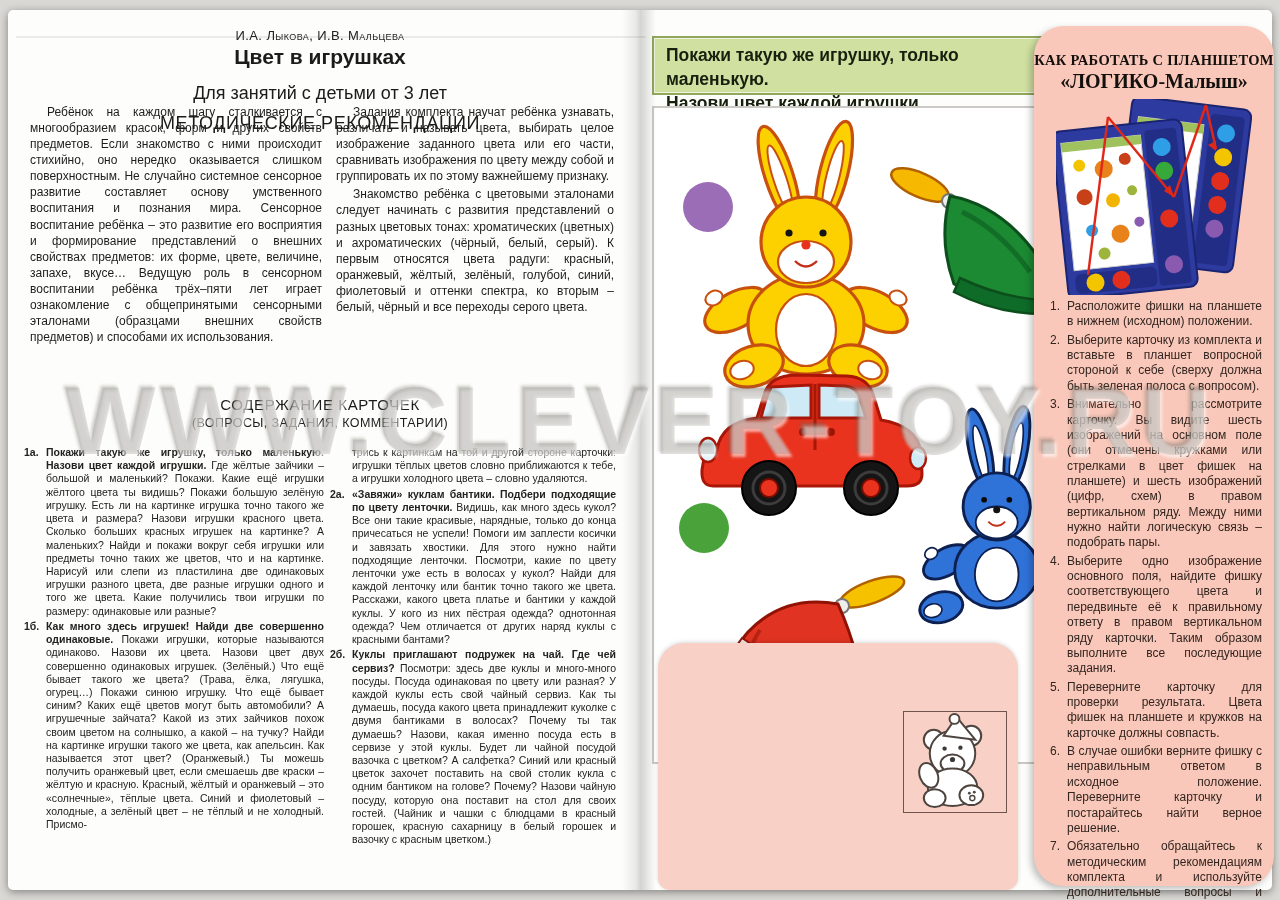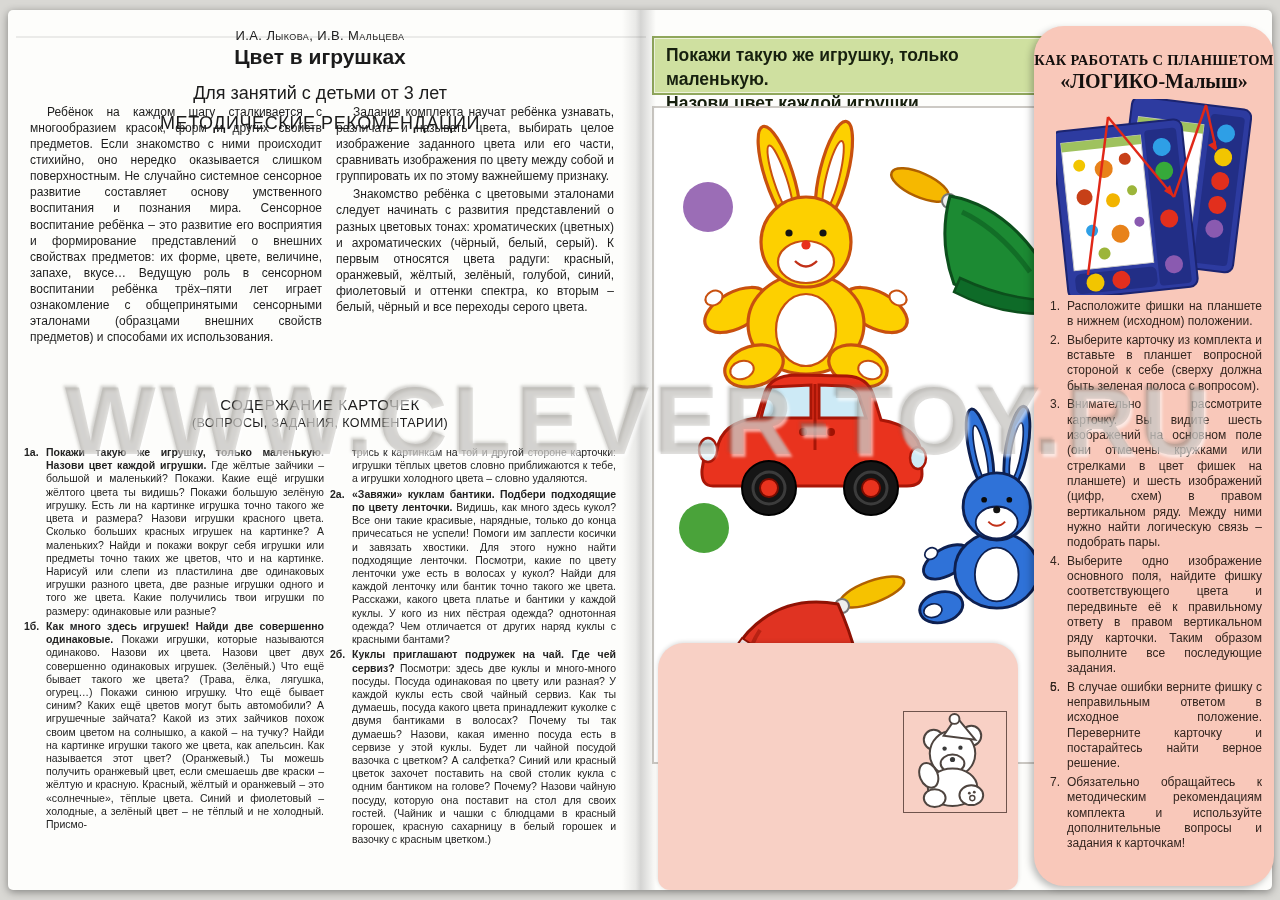--- a/index.html
+++ b/index.html
@@ -276,21 +276,21 @@
         <polygon points="160,52 152,46 160,42" fill="#e02818" stroke="none"></polygon>
         <line x1="118" y1="98" x2="150" y2="6"></line>
       </g>
     </svg>
 
     <ol class="bm-steps">
       <li><span class="snum">1.</span><span>Расположите фишки на планшете в нижнем (исходном) положении.</span></li>
       <li><span class="snum">2.</span><span>Выберите карточку из комплекта и вставьте в планшет вопросной стороной к себе (сверху должна быть зеленая полоса с вопросом).</span></li>
       <li><span class="snum">3.</span><span>Внимательно рассмотрите карточку. Вы видите шесть изображений на основном поле (они отмечены кружками или стрелками в цвет фишек на планшете) и шесть изображений (цифр, схем) в правом вертикальном ряду. Между ними нужно найти логическую связь – подобрать пары.</span></li>
       <li><span class="snum">4.</span><span>Выберите одно изображение основного поля, найдите фишку соответствующего цвета и передвиньте её к правильному ответу в правом вертикальном ряду карточки. Таким образом выполните все последующие задания.</span></li>
-      <li><span class="snum">5.</span></li>
+      <li><span class="snum">5.</span><span>Переверните карточку для проверки результата. Цвета фишек на планшете и кружков на карточке должны совпасть.</span></li>
       <li><span class="snum">6.</span><span>В случае ошибки верните фишку с неправильным ответом в исходное положение. Переверните карточку и постарайтесь найти верное решение.</span></li>
       <li><span class="snum">7.</span><span>Обязательно обращайтесь к методическим рекомендациям комплекта и используйте дополнительные вопросы и задания к карточкам!</span></li>
     </ol>
   </div>
 
   <div class="gutter" style="left:622px;top:10px;"></div>
   <div class="watermark">WWW.CLEVER-TOY.RU</div>
 </div>
 
 </body></html>

